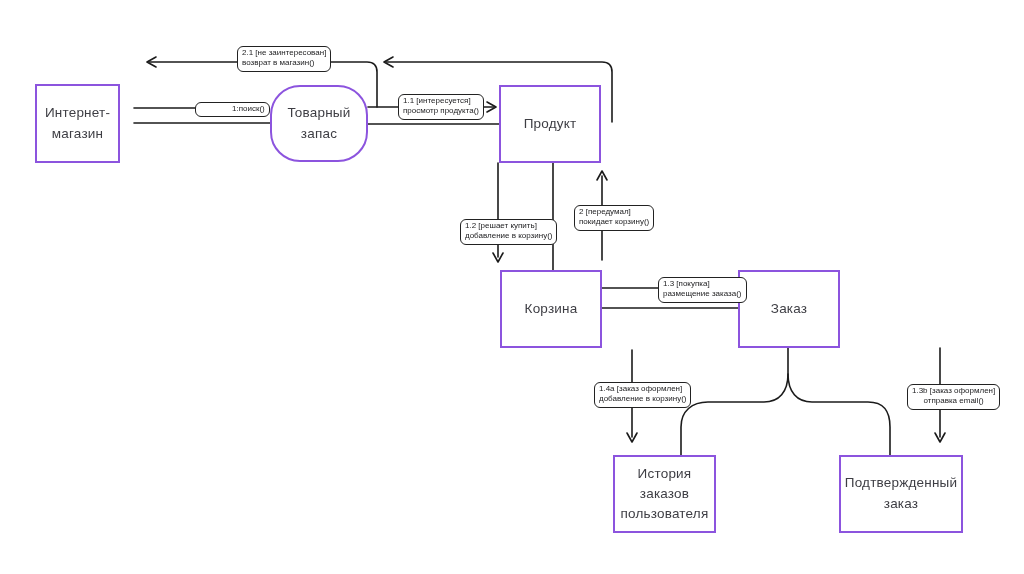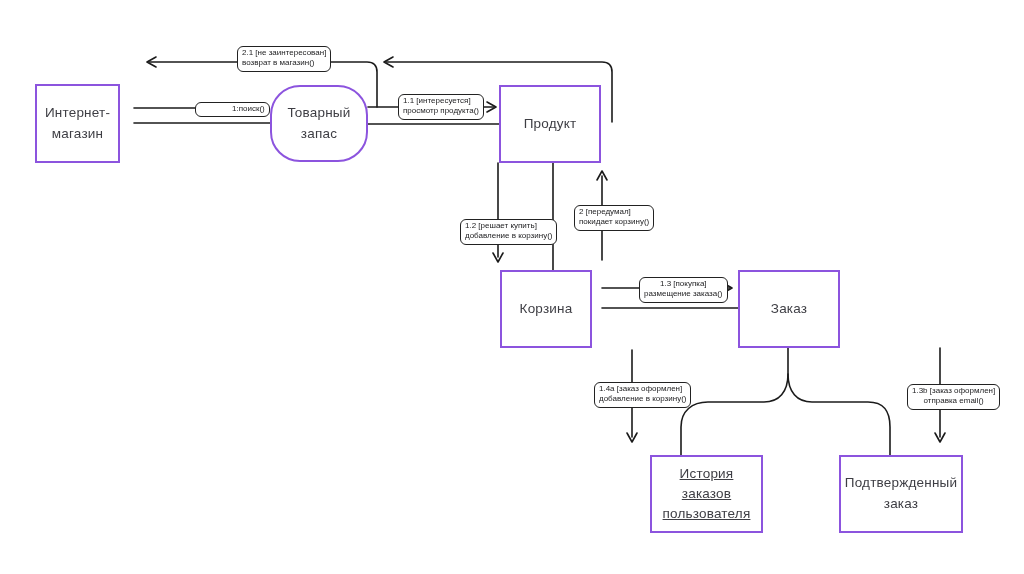--- a/index.html
+++ b/index.html
@@ -102,37 +102,37 @@
       <path class="line" d="M940 348 V437"></path>
       <polyline class="head" points="935,433 940,442 945,433"></polyline>
     </g>
   </svg>
 
   <div class="node" style="left:35px; top:84px; width:85px; height:79px;">Интернет-
 магазин</div>
   <div class="node" style="left:270px; top:85px; width:98px; height:77px;border-radius:30px;">Товарный
 запас</div>
   <div class="node" style="left:499px; top:85px; width:102px; height:78px;">Продукт</div>
-  <div class="node" style="left:500px; top:270px; width:92px; height:78px;">Корзина</div>
+  <div class="node" style="left:500px; top:270px; width:102px; height:78px;">Корзина</div>
   <div class="node" style="left:738px; top:270px; width:102px; height:78px;">Заказ</div>
-  <div class="node" style="left:650px; top:455px; width:113px; height:78px; line-height:1.5;text-decoration:underline;">История
+  <div class="node" style="left:613px; top:455px; width:103px; height:78px; line-height:1.5;">История
 заказов
 пользователя</div>
   <div class="node" style="left:839px; top:455px; width:124px; height:78px;">Подтвержденный
 заказ</div>
 
   <div class="msg center" style="left:183px; top:102px;padding-left:36px;">1:поиск()</div>
   <div class="msg" style="left:386px; top:94px;">1.1 [интересуется]
 просмотр продукта()</div>
   <div class="msg" style="left:225px; top:46px;">2.1 [не заинтересован]
 возврат в магазин()</div>
   <div class="msg" style="left:448px; top:219px;">1.2 [решает купить]
 добавление в корзину()</div>
   <div class="msg" style="left:562px; top:205px;">2 [передумал]
 покидает корзину()</div>
-  <div class="msg" style="left:627px; top:277px;text-align:center;">1.3 [покупка]
+  <div class="msg" style="left:646px; top:277px;">1.3 [покупка]
 размещение заказа()</div>
   <div class="msg" style="left:582px; top:382px;">1.4a [заказ оформлен]
 добавление в корзину()</div>
   <div class="msg center" style="left:895px; top:384px;">1.3b [заказ оформлен]
 отправка email()</div>
 
 </div>
 
 </body></html>

